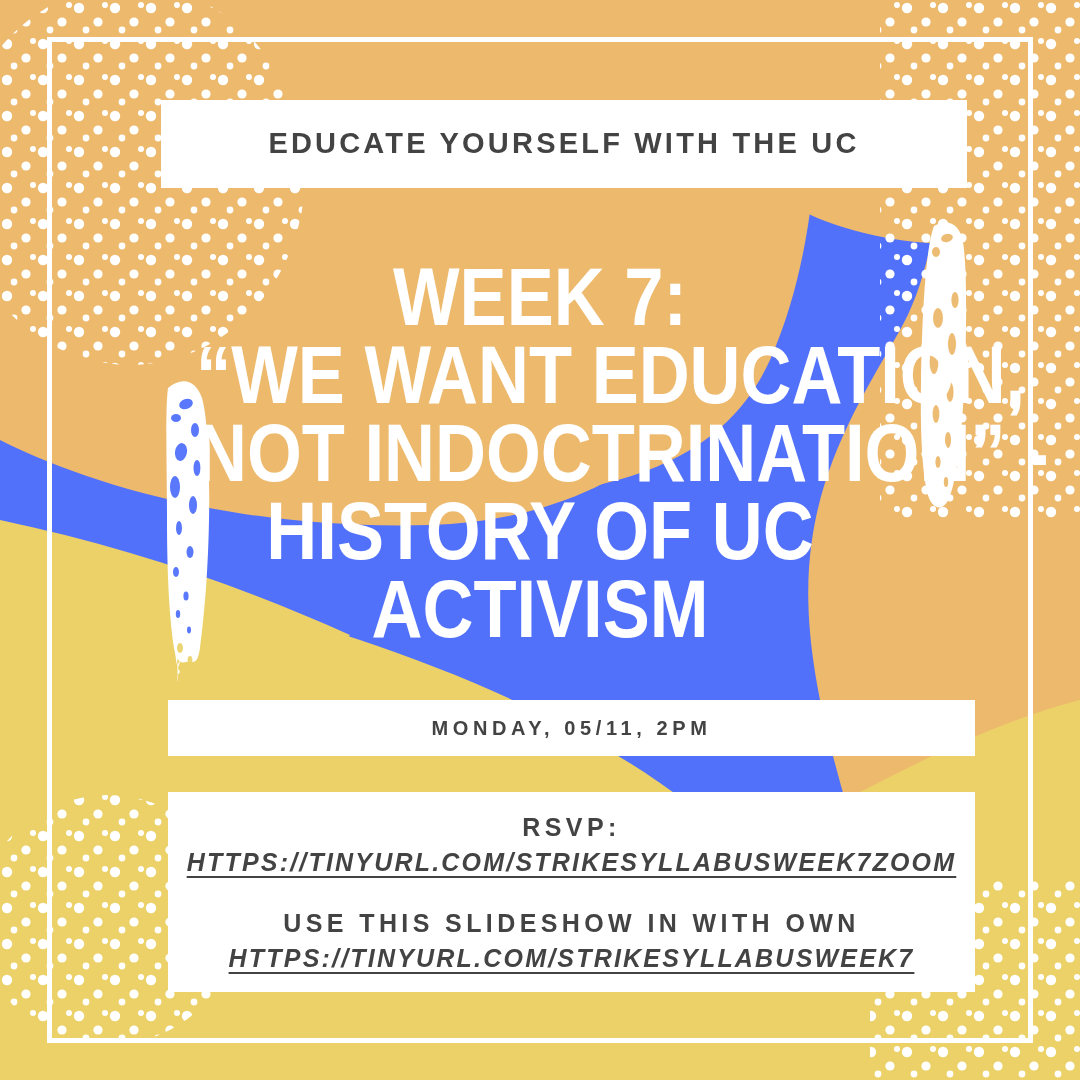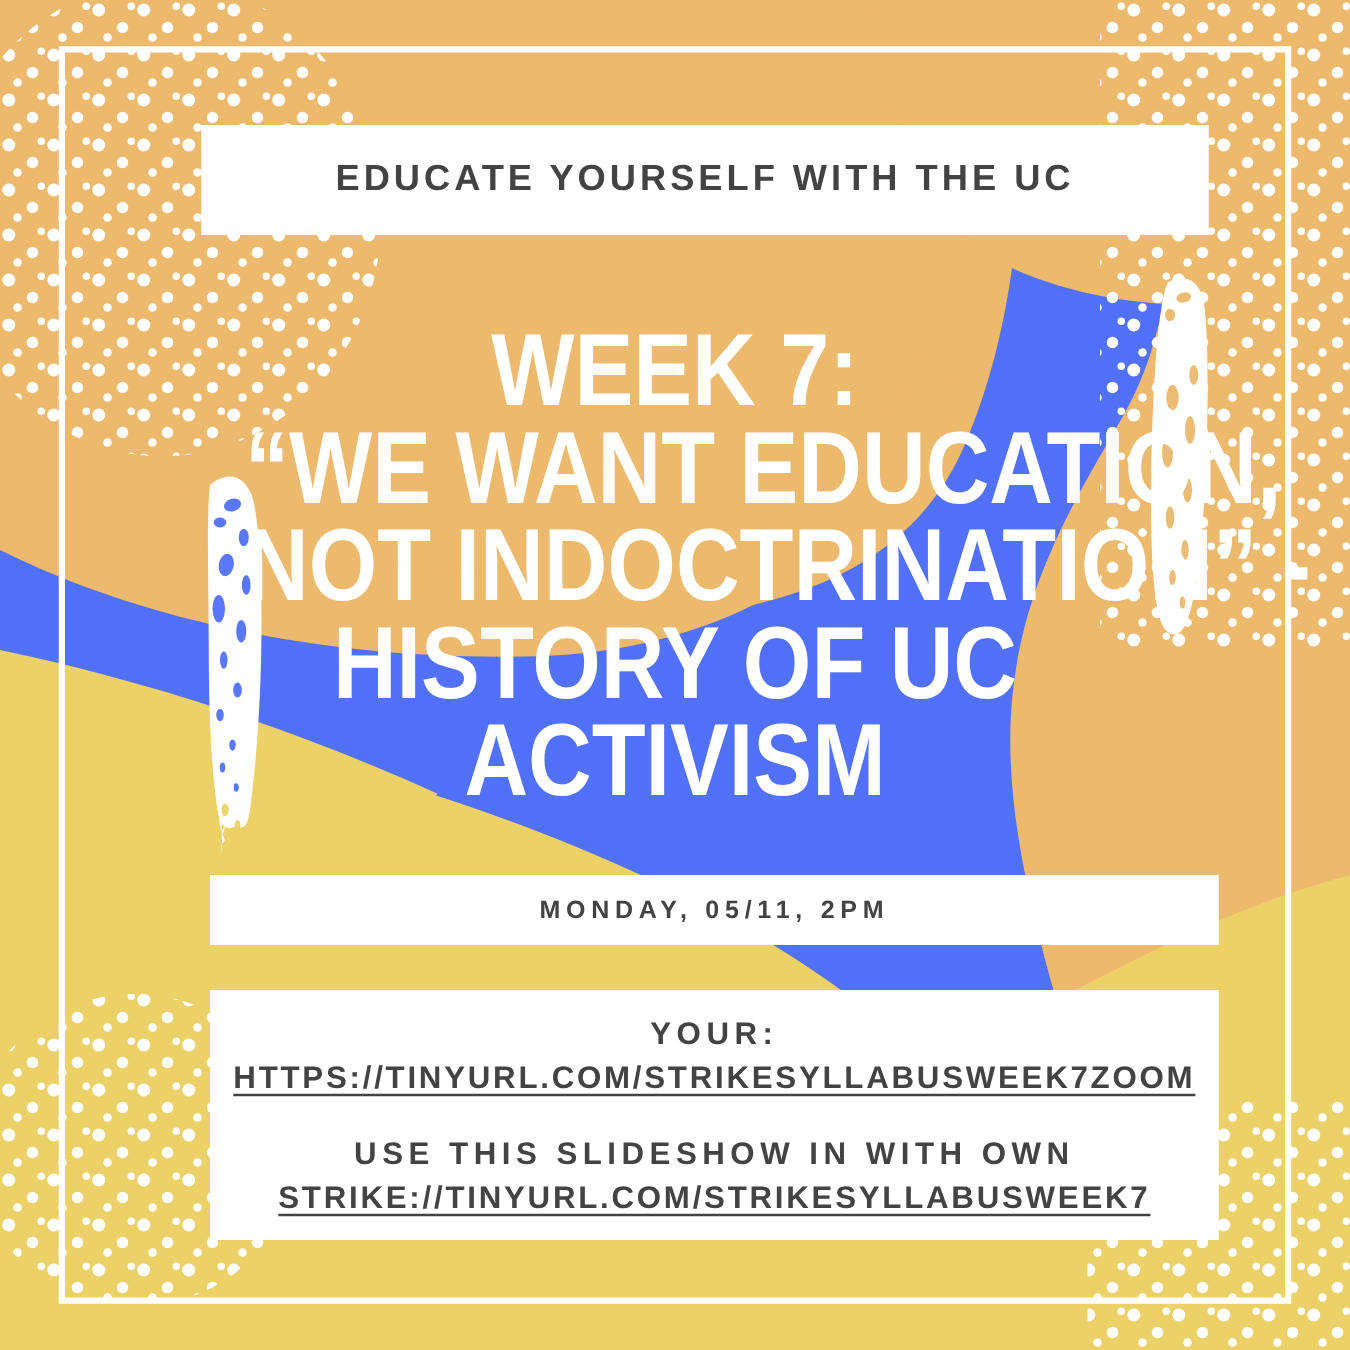--- a/index.html
+++ b/index.html
@@ -121,20 +121,21 @@
   .link-url {
     color: #434343;
     font-size: 25px;
     font-weight: bold;
     letter-spacing: 2.2px;
     line-height: 1.4;
     text-decoration: underline;
     text-underline-offset: 5px;
     text-align: center;
     white-space: nowrap;
+    font-style: italic;
   }
   .spacer-sm { height: 26px; }
 </style>
 </head>
 <body>
 
 <div id="poster">
 
   <svg class="bg-layer" viewBox="0 0 1080 1080" xmlns="http://www.w3.org/2000/svg">
     <defs>
@@ -293,20 +294,20 @@
     <span class="headline-line">NOT INDOCTRINATION” -</span>
     <span class="headline-line">HISTORY OF UC</span>
     <span class="headline-line">ACTIVISM</span>
   </div>
 
   <div class="white-box date-box">
     <div class="date-text">MONDAY, 05/11, 2PM</div>
   </div>
 
   <div class="white-box links-box">
-    <div class="link-label">YOUR:</div>
+    <div class="link-label">RSVP:</div>
     <a class="link-url" href="#">HTTPS://TINYURL.COM/STRIKESYLLABUSWEEK7ZOOM</a>
     <div class="spacer-sm"></div>
     <div class="link-label">USE THIS SLIDESHOW IN WITH OWN</div>
-    <a class="link-url" href="#">STRIKE://TINYURL.COM/STRIKESYLLABUSWEEK7</a>
+    <a class="link-url" href="#">HTTPS://TINYURL.COM/STRIKESYLLABUSWEEK7</a>
   </div>
 
 </div>
 
 </body></html>

